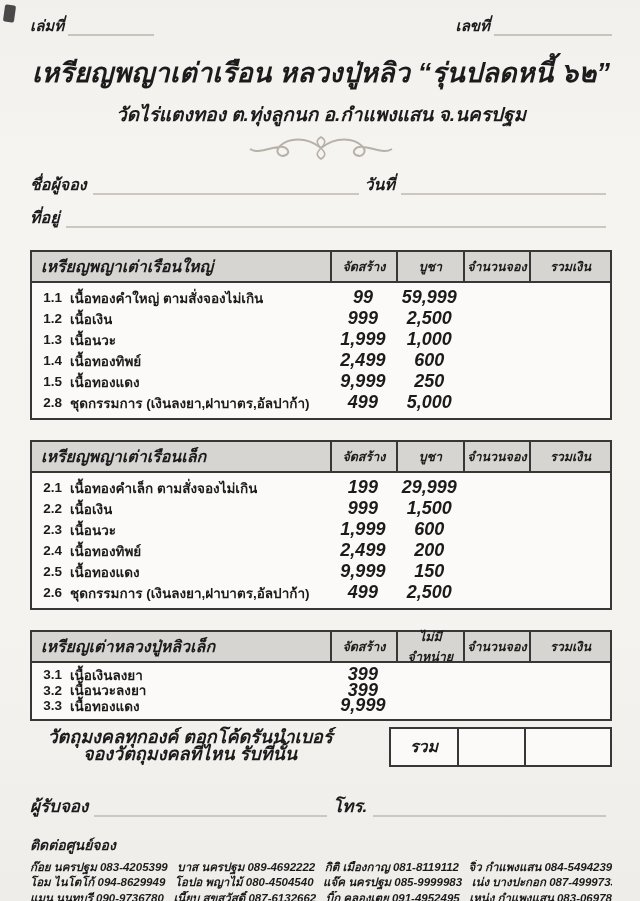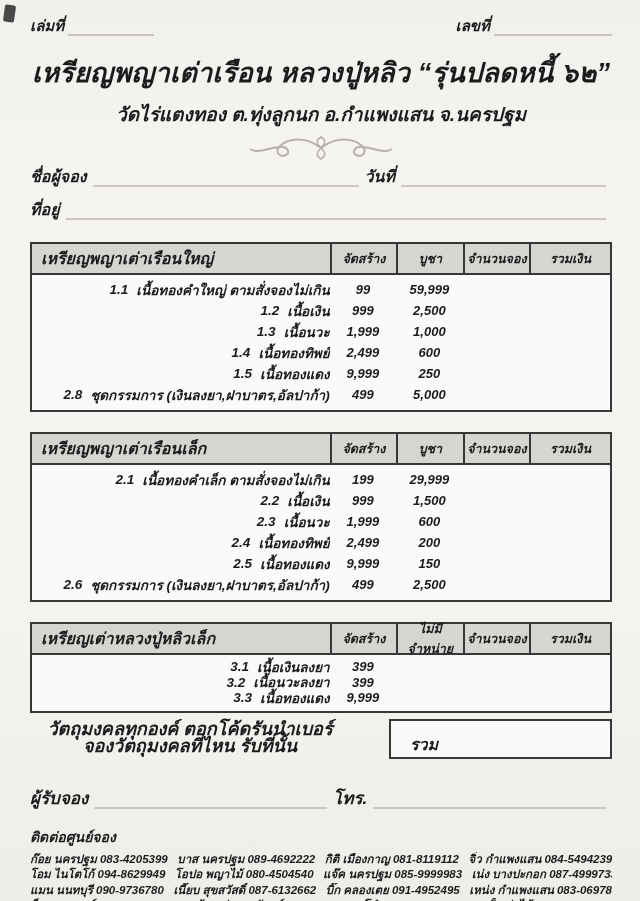--- a/index.html
+++ b/index.html
@@ -16,45 +16,45 @@
     padding:10px 28px 0 30px;
   }
   .artifact{position:absolute;left:4px;top:5px;width:11px;height:17px;background:#2b2b2b;border-radius:2px;transform:rotate(8deg);opacity:.85;}
   .toprow{display:flex;justify-content:space-between;align-items:flex-end;margin-top:4px;}
   .pair{display:flex;align-items:flex-end;font-weight:bold;font-style:italic;font-size:15px;}
   .uline{border-bottom:2px solid #c9c4bb;display:inline-block;margin-left:4px;margin-bottom:2px;}
   .u80{width:86px}.u110{width:118px}
   .title{margin-top:13px;text-align:center;font-size:27px;font-weight:bold;font-style:italic;letter-spacing:.2px;}
   .subtitle{margin-top:5px;text-align:center;font-size:19px;font-weight:bold;font-style:italic;}
   .flourish{margin-top:5px;text-align:center;height:30px;}
-  .fields{}
+  .fields{margin-top:8px;}
   .frow{display:flex;align-items:flex-end;margin-bottom:8px;font-weight:bold;font-style:italic;font-size:16px;}
   .frow .grow{flex:1;border-bottom:2px solid #ccc7bf;margin:0 6px 2px 6px;height:14px;}
   .frow .fixed{border-bottom:2px solid #ccc7bf;margin:0 6px 2px 6px;height:14px;}
   .w210{width:205px}.w300{width:308px}
   
   .otable{border:2px solid #373737;margin-top:20px;background:#fbfaf8;}
   .thead{display:flex;background:#d7d5d1;border-bottom:2px solid #373737;align-items:center;height:29px;}
   .thead .c0{font-size:16px;padding-left:9px;}
   .c0{width:51.5%;box-sizing:border-box;}
   .c1{width:11.5%;}.c2{width:11.5%;}.c3{width:11.5%;}.c4{width:14%;}
   .c1,.c2,.c3,.c4{box-sizing:border-box;border-left:2px solid #373737;text-align:center;align-self:stretch;display:flex;align-items:center;justify-content:center;}
   .thead span{font-weight:bold;font-style:italic;font-size:12.5px;}
   .thead .c0 span{font-size:16px;}
   .tbody{padding:4px 0 5px 0;}
   .trow{display:flex;height:21px;align-items:center;}
   .trow-sm{height:15.5px;}
-  .trow .c0{display:flex;align-items:center;font-weight:bold;font-style:italic;font-size:13.5px;justify-content:flex-end;}
+  .trow .c0{display:flex;align-items:center;font-weight:bold;font-size:13.5px;}
   .trow .no{width:30px;text-align:right;padding-right:8px;flex:none;}
   .trow .nm{white-space:nowrap;overflow:hidden;}
-  .val{font-weight:bold;font-style:italic;font-size:13px;}
+  .val{font-weight:bold;font-style:italic;font-size:18px;}
   
   .sumwrap{display:flex;margin-top:6px;}
   .note{width:55%;text-align:center;font-weight:bold;font-style:italic;font-size:18px;line-height:17px;padding-top:2px;}
-  .sumbox{margin-left:auto;width:37.6%;border:2px solid #373737;height:36px;display:flex;background:#fbfaf8;align-items:flex-end;}
+  .sumbox{margin-left:auto;width:37.6%;border:2px solid #373737;height:36px;display:flex;background:#fbfaf8;}
   .sumbox .s1{width:30.5%;display:flex;align-items:center;justify-content:center;font-weight:bold;font-style:italic;font-size:16px;}
   .sumbox .s2{width:30.5%;border-left:2px solid #373737;}
   .sumbox .s3{width:39%;border-left:2px solid #373737;}
   
   .recrow{display:flex;align-items:flex-end;margin-top:25px;font-weight:bold;font-style:italic;font-size:17px;}
   .recrow .grow{flex:1;border-bottom:2px solid #ccc7bf;margin:0 6px 2px 6px;height:14px;}
   .contact-h{margin-top:15px;font-weight:bold;font-style:italic;font-size:14px;}
   .clines{margin-top:4px;}
   .cline{font-weight:bold;font-style:italic;font-size:11.5px;line-height:15.6px;white-space:pre;overflow:hidden;}
 </style>

